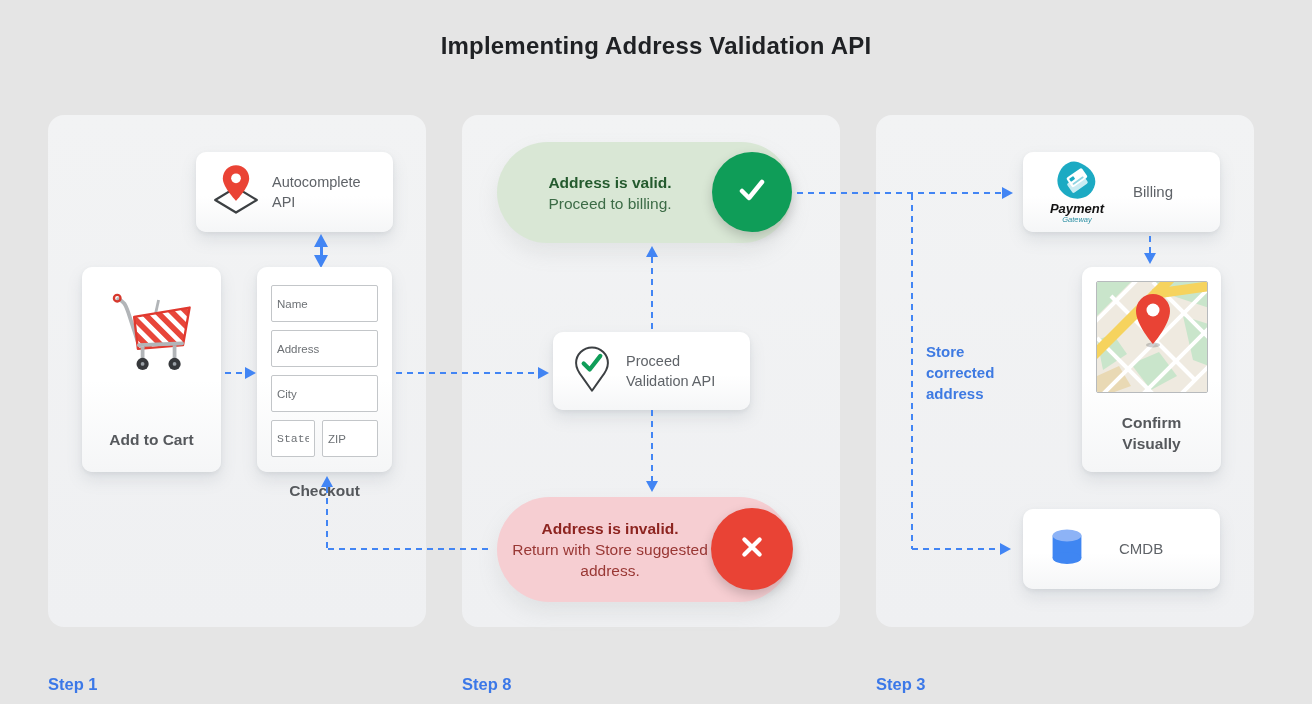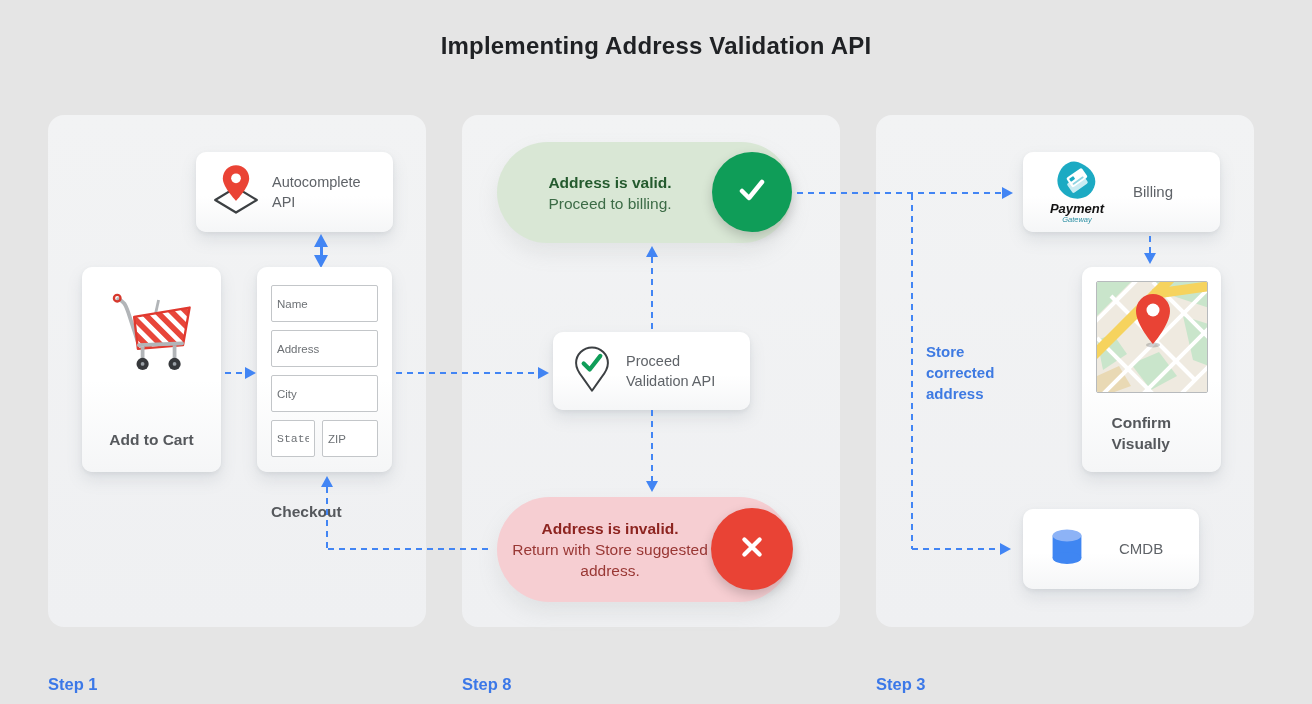--- a/index.html
+++ b/index.html
@@ -13,21 +13,21 @@
     font-size:24px;font-weight:bold;color:#1f2124;letter-spacing:.2px}
   .panel{position:absolute;top:115px;width:378px;height:512px;border-radius:16px;
     background:linear-gradient(180deg,#f2f3f4 0%,#eff0f2 100%)}
   .step-label{position:absolute;top:675px;font-size:16.5px;font-weight:bold;color:#3b78e8}
   .card{position:absolute;background:linear-gradient(180deg,#ffffff 55%,#f5f6f7 100%);
     border-radius:10px;box-shadow:0 8px 16px rgba(120,130,140,.16),0 2px 4px rgba(120,130,140,.12)}
   .card.row{display:flex;align-items:center}
   .card-text{font-size:14.5px;color:var(--text-gray);line-height:20px}
   .big-card{display:flex;flex-direction:column;align-items:center;justify-content:space-between;
     padding:18px 10px 22px}
-  .big-label{font-size:15.5px;font-weight:bold;color:var(--label-gray);line-height:21px}
+  .big-label{font-size:15.5px;font-weight:bold;color:var(--label-gray);text-align:center;line-height:21px}
   .pill{position:absolute;border-radius:60px;box-shadow:0 10px 20px rgba(140,150,145,.15)}
   .pill-text{position:absolute;top:0;height:100%;display:flex;flex-direction:column;
     justify-content:center;text-align:center;font-size:15.5px;line-height:21px}
   .pill-title{font-weight:bold}
   .circle{position:absolute;border-radius:50%;display:flex;align-items:center;justify-content:center;
     box-shadow:0 5px 12px rgba(0,0,0,.18)}
   .dash-h{position:absolute;height:2px;
     background:repeating-linear-gradient(90deg,var(--blue) 0 6px,transparent 6px 11px)}
   .dash-v{position:absolute;width:2px;
     background:repeating-linear-gradient(180deg,var(--blue) 0 6px,transparent 6px 11px)}
@@ -103,21 +103,21 @@
   </div>
 
   <div class="card" style="left:257px;top:267px;width:135px;height:205px;padding:18px 14px 0">
     <input class="field" readonly="" placeholder="Name" style="">
     <input class="field" readonly="" placeholder="Address" style="">
     <input class="field" readonly="" placeholder="City" style="">
     <div class="field-row">
       <input class="field" style="width: 44px; font-family: Liberation Mono, monospace;" readonly="" placeholder="State">
       <input class="field" style="width: 56px;" readonly="" placeholder="ZIP">
     </div>
-    <div class="big-label" style="margin-top:44px">Checkout</div>
+    <div class="big-label" style="margin-top:23px">Checkout</div>
   </div>
 
   <div>
     <div class="dash-h" style="left:225px;top:372px;width:21px"></div>
     <div class="ah r" style="left:245px;top:367px"></div>
   </div>
 
   <div>
     <div class="dash-h" style="left:396px;top:372px;width:143px"></div>
     <div class="ah r" style="left:538px;top:367px"></div>
@@ -237,21 +237,21 @@
           <path d="M56,12 L114,4"></path>
         </g>
         <ellipse cx="56" cy="63" rx="7" ry="2.5" fill="rgba(60,64,67,.25)"></ellipse>
         <path d="M56,62 C56,62 73,43 73,29 A17,17 0 1 0 39,29 C39,43 56,62 56,62 Z" fill="#e94335"></path>
         <circle cx="56" cy="28" r="6.5" fill="#ffffff"></circle>
       </svg>
     </span>
     <span class="big-label" style="width:80px">Confirm Visually</span>
   </div>
 
-  <div class="card row" style="left:1023px;top:509px;width:176px;height:80px;padding:0 10px 0 20px;gap:28px">
+  <div class="card row" style="left:1023px;top:509px;width:197px;height:80px;padding:0 10px 0 20px;gap:28px">
     <span style="flex-shrink:0">
       <svg viewBox="0 0 60 56" width="48" height="45">
         <rect x="12" y="13" width="36" height="28" fill="#3f86f2"></rect>
         <ellipse cx="30" cy="41" rx="18" ry="7.5" fill="#3f86f2"></ellipse>
         <ellipse cx="30" cy="13" rx="18" ry="7.5" fill="#8db3f6"></ellipse>
       </svg>
     </span>
     <span class="card-text" style="font-size:15px">CMDB</span>
   </div>
 

